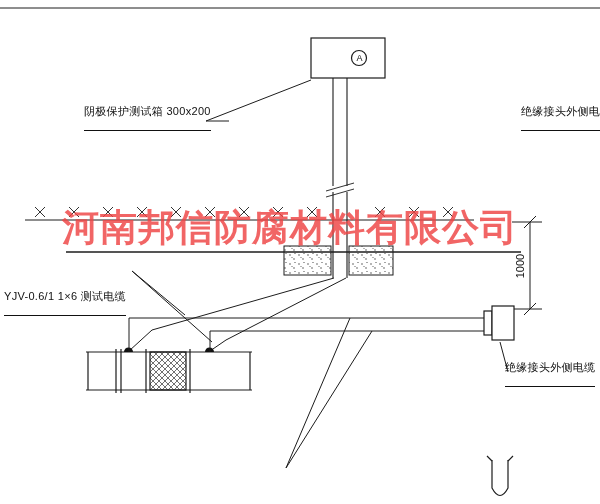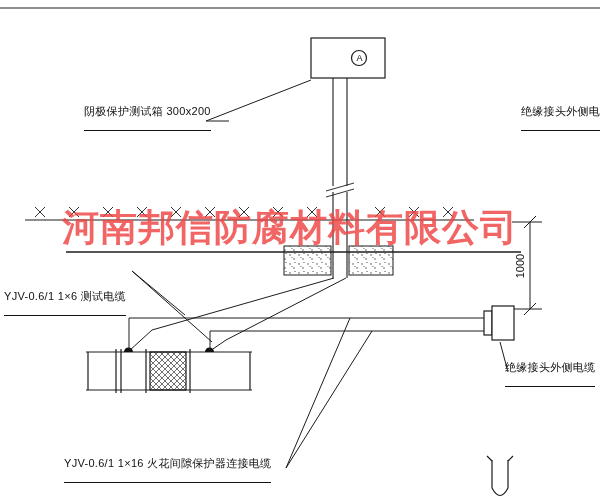--- a/index.html
+++ b/index.html
@@ -162,19 +162,18 @@
   <div id="watermark">河南邦信防腐材料有限公司</div>
 
   <div class="label overlay" style="left:84px; top:105px;">阴极保护测试箱 300x200</div>
 
   <div class="label overlay" style="left:521px; top:105px;">绝缘接头外侧电缆</div>
 
   <div class="label overlay" style="left:4px; top:274px;margin-top:16px;">YJV-0.6/1  1×6  测试电缆</div>
 
   <div class="label overlay" style="left:505px; top:361px;">绝缘接头外侧电缆</div>
 
-  <div class="label overlay" style="left:64px; top:457px;">YJV-0.6/1  1×16  火花间隙保护器连接电缆</div>
 
   <div id="ammeter-letter" class="overlay">A</div>
 
   <div id="dim-1000" class="overlay">1000</div>
 
 </div>
 
 </body></html>

